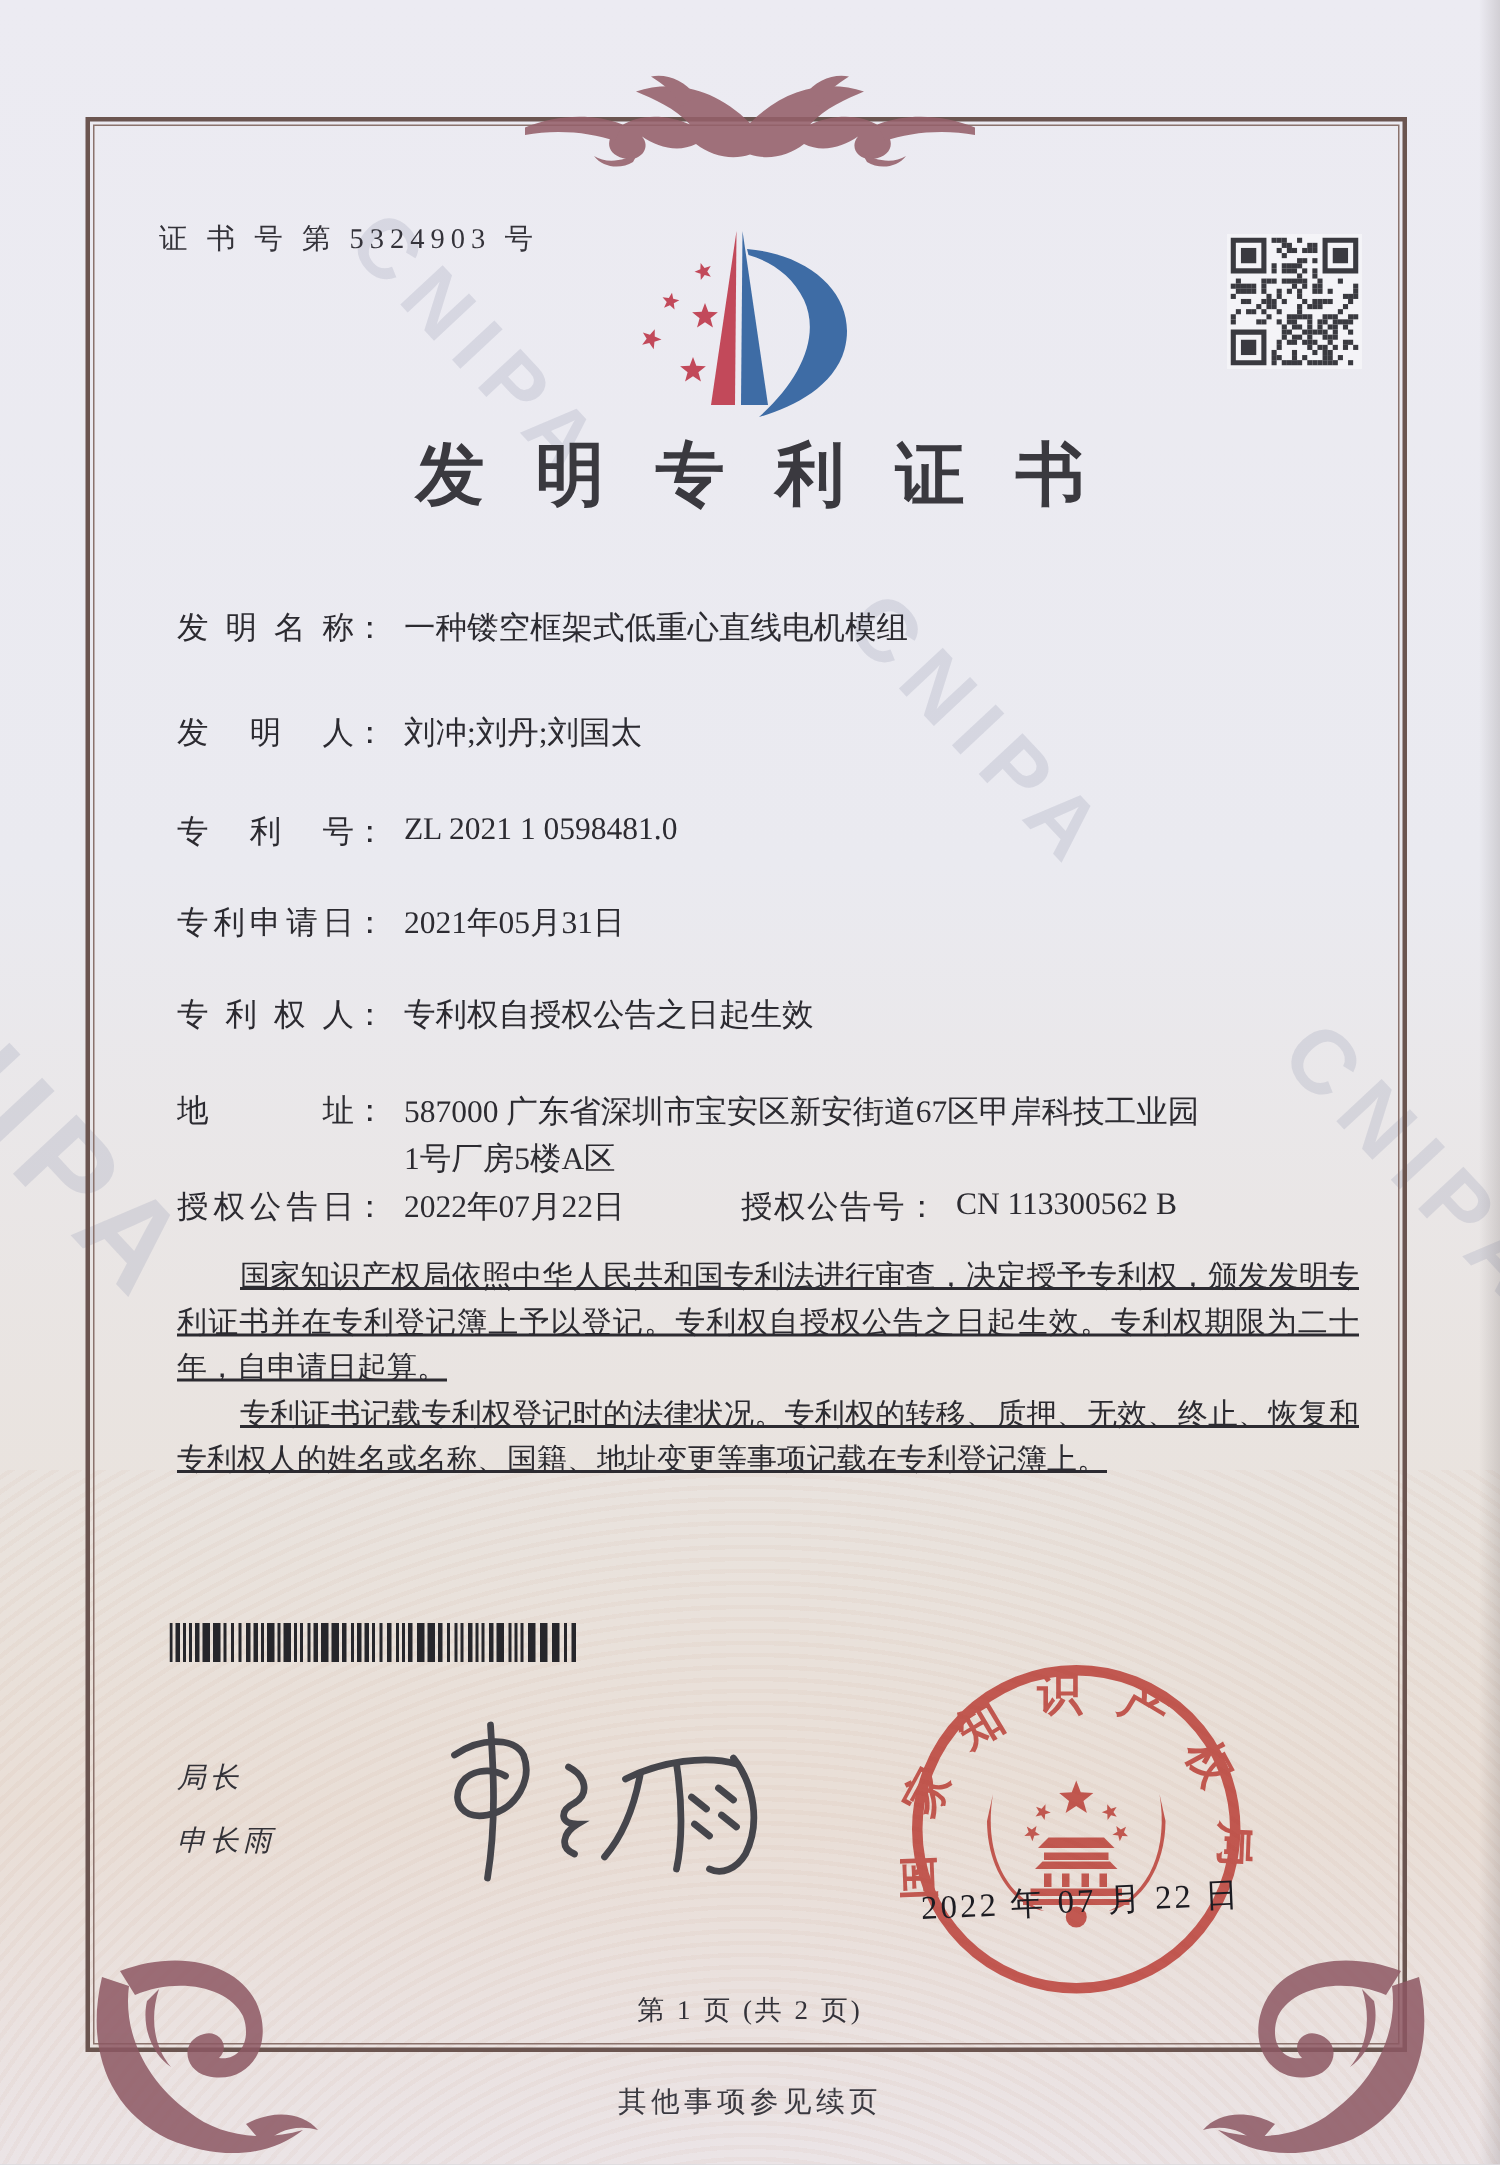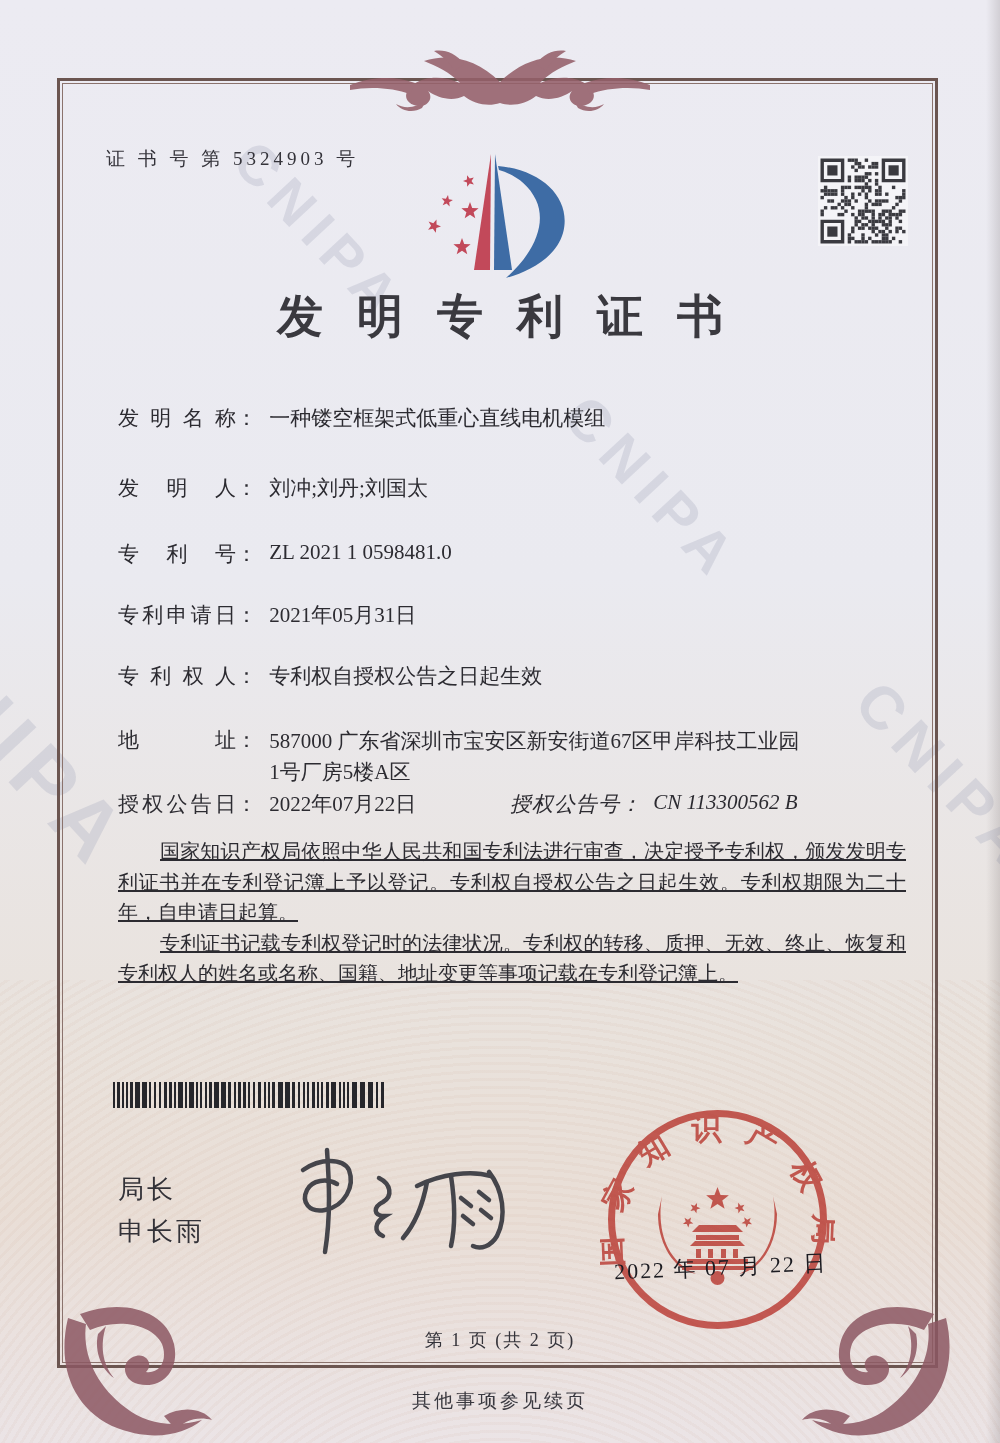--- a/index.html
+++ b/index.html
@@ -56,34 +56,34 @@
     position:absolute;left:0;right:0;top:286px;
     text-align:center;font-size:46px;font-weight:600;color:#3a393f;
     letter-spacing:34px;margin-right:-34px;z-index:5;
   }
 
   .row{position:absolute;left:118px;font-size:21px;color:#2c2b31;z-index:5;white-space:nowrap;}
   .flabel{display:inline-block;width:118px;text-align:justify;text-align-last:justify;vertical-align:top;}
   .fcolon{display:inline-block;}
   .fvalue{margin-left:7px;vertical-align:top;}
   .fvalue.wrap{display:inline-block;width:532px;white-space:normal;line-height:31px;}
-  .grant2{position:absolute;left:392px;top:0;font-style:italic;}
+  .grant2{position:absolute;left:376px;top:0;}
   .grant2 .glabel{letter-spacing:1px;}
 
   .paras{
     position:absolute;left:118px;right:94px;top:836px;
     font-size:20px;line-height:30.6px;text-align:justify;color:#2c2b31;z-index:5;text-decoration:underline;
   }
   .paras p{margin:0;text-indent:42px;}
 
   .barcode{position:absolute;left:113px;top:1082px;z-index:5;}
 
   .director{position:absolute;left:118px;z-index:5;
     font-family:"Liberation Sans","DejaVu Sans",sans-serif;
-    font-size:26px;letter-spacing:3px;color:#333238;font-weight:500;}
+    font-size:19px;letter-spacing:3px;color:#333238;font-weight:500;font-style:italic;}
   .director.t1{top:1172px;}
   .director.t2{top:1214px;}
 
   .signature{position:absolute;left:275px;top:1140px;z-index:6;}
 
   .seal{position:absolute;left:600px;top:1102px;z-index:7;mix-blend-mode:multiply;}
   .seal-date{
     position:absolute;left:614px;top:1253px;width:200px;
     font-size:22px;letter-spacing:2px;color:#1c1c22;z-index:8;
     transform:rotate(-2.5deg);white-space:nowrap;

